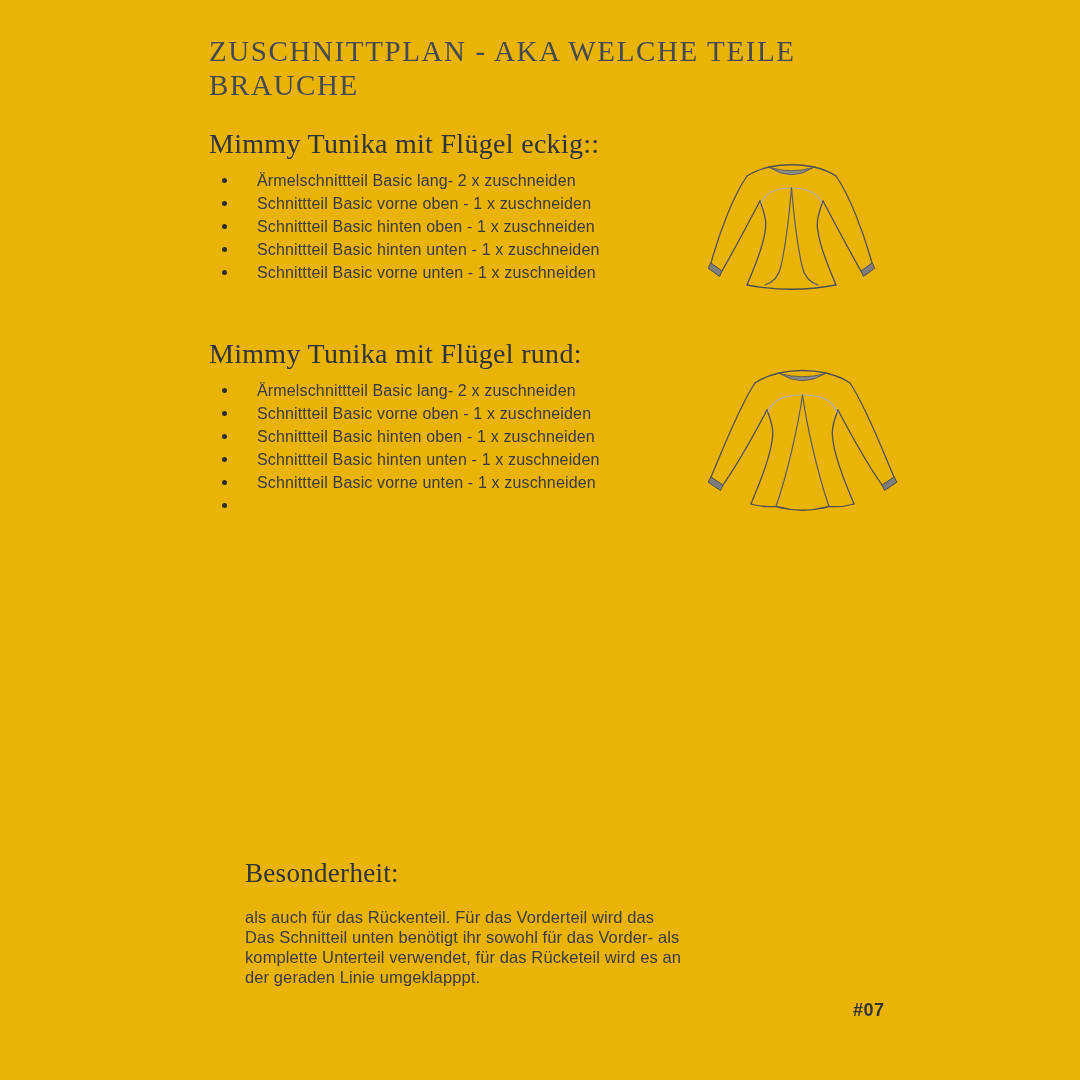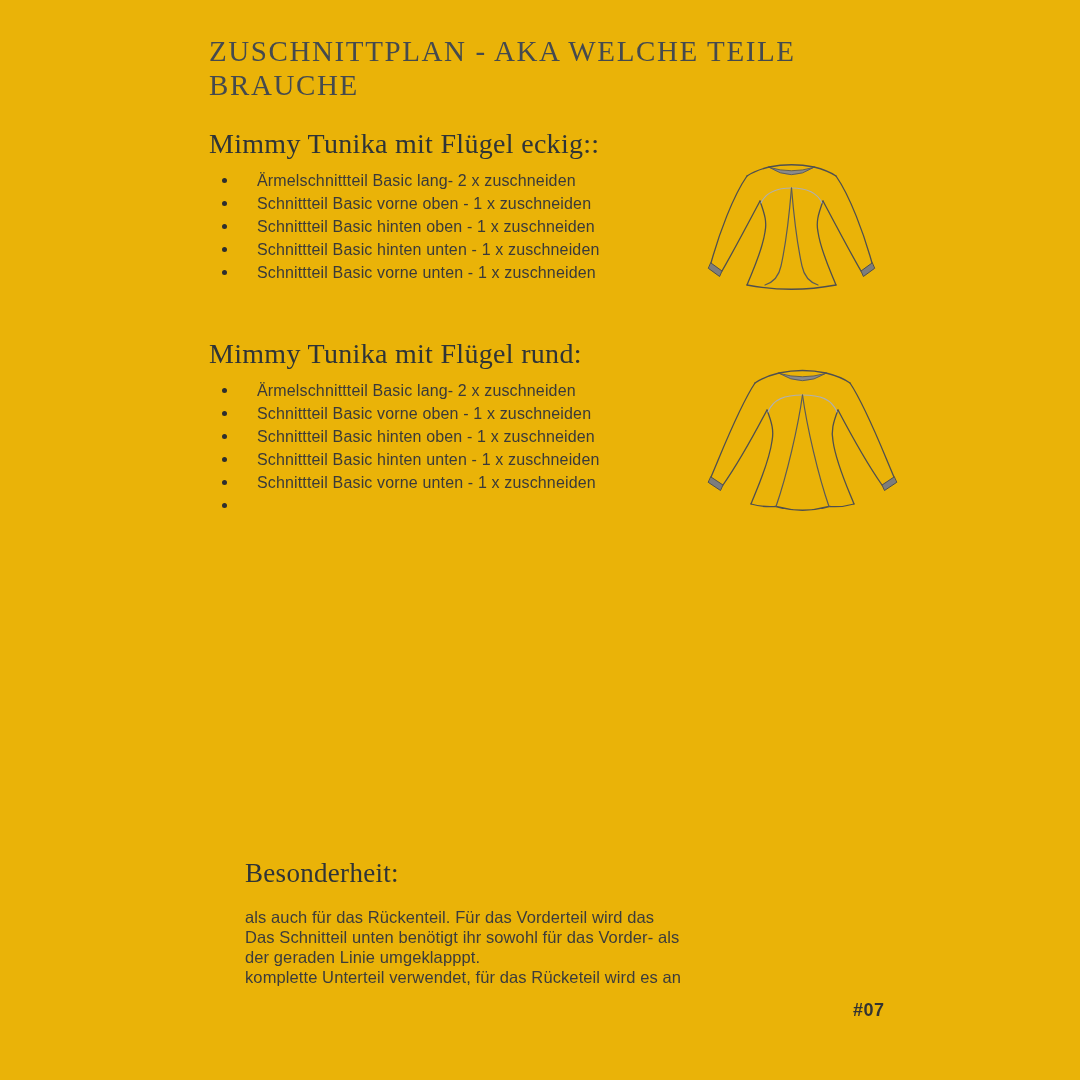--- a/index.html
+++ b/index.html
@@ -206,20 +206,20 @@
     <path d="M65,47 C70,34 82,30 99.5,30 C117,30 129,34 134,47" stroke="#b0b0b0" stroke-width="1.1"></path>
     <path d="M99.5,30 C95,62 84,110 73,141.5" stroke="#5a5a5a" stroke-width="1.2"></path>
     <path d="M99.5,30 C104,62 115,110 126,141.5" stroke="#5a5a5a" stroke-width="1.2"></path>
   </svg>
 
   <div class="note">
     <h2 class="note-heading">Besonderheit:</h2>
     <div class="note-body">
       <div>als auch für das Rückenteil. Für das Vorderteil wird das</div>
       <div>Das Schnitteil unten benötigt ihr sowohl für das Vorder- als</div>
+      <div>komplette Unterteil verwendet, für das Rücketeil wird es an</div>
       <div>der geraden Linie umgeklapppt.</div>
-      <div>komplette Unterteil verwendet, für das Rücketeil wird es an</div>
     </div>
   </div>
 
   <div class="page-number">#07</div>
 
 </div>
 
 </body></html>

